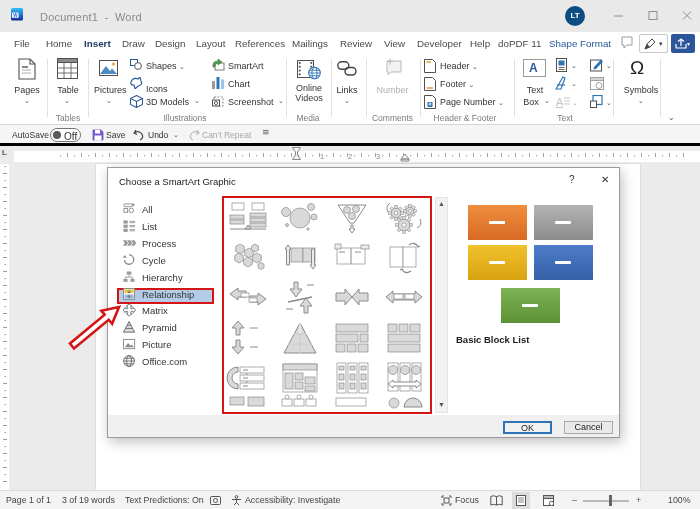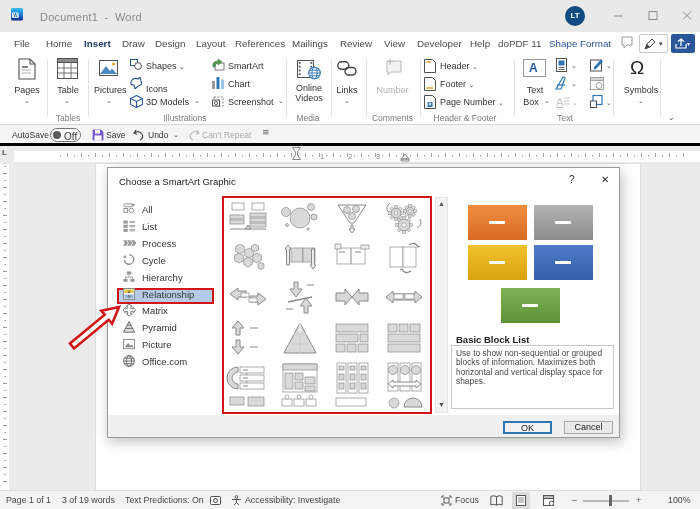--- a/index.html
+++ b/index.html
@@ -787,21 +787,20 @@
     <div class="pblock" style="left:17px;top:49px;background:linear-gradient(180deg,#f0c22c,#d9a210)">
         <div class="pdash"></div>
       </div>
     <div class="pblock" style="left:83px;top:49px;background:linear-gradient(180deg,#4e7cc9,#3560a8)">
         <div class="pdash"></div>
       </div>
     <div class="pblock" style="left:50px;top:92px;background:linear-gradient(180deg,#7cb354,#5d9136)">
         <div class="pdash"></div>
       </div>
     <div class="abs" style="left:5px;top:138px;font-size:9.5px;font-weight:bold;color:#222">Basic Block List</div>
-    <div id="descbox">Use to show non-sequential or grouped blocks of information. Maximizes both horizontal and vertical display space for shapes.</div>
   </div>
 
   <div id="dlgfoot">
     <div class="dbtn" style="left:395px;background:#f2f2f2;border:2px solid #2e75b6">OK</div>
     <div class="dbtn" style="left:456px;background:#e9e9e9;border:1px solid #a9a9a9">Cancel</div>
   </div>
 </div>
 
 <svg class="abs" style="left:66px;top:302px" width="60" height="52" viewBox="0 0 60 52">
   <path d="M53 5 L46.1 21.7 L42.7 17.7 L8 46.5 L4 41.5 L38.7 12.7 L35.3 8.7 Z" fill="#fff" stroke="#d51515" stroke-width="2.6" stroke-linejoin="miter"></path>

